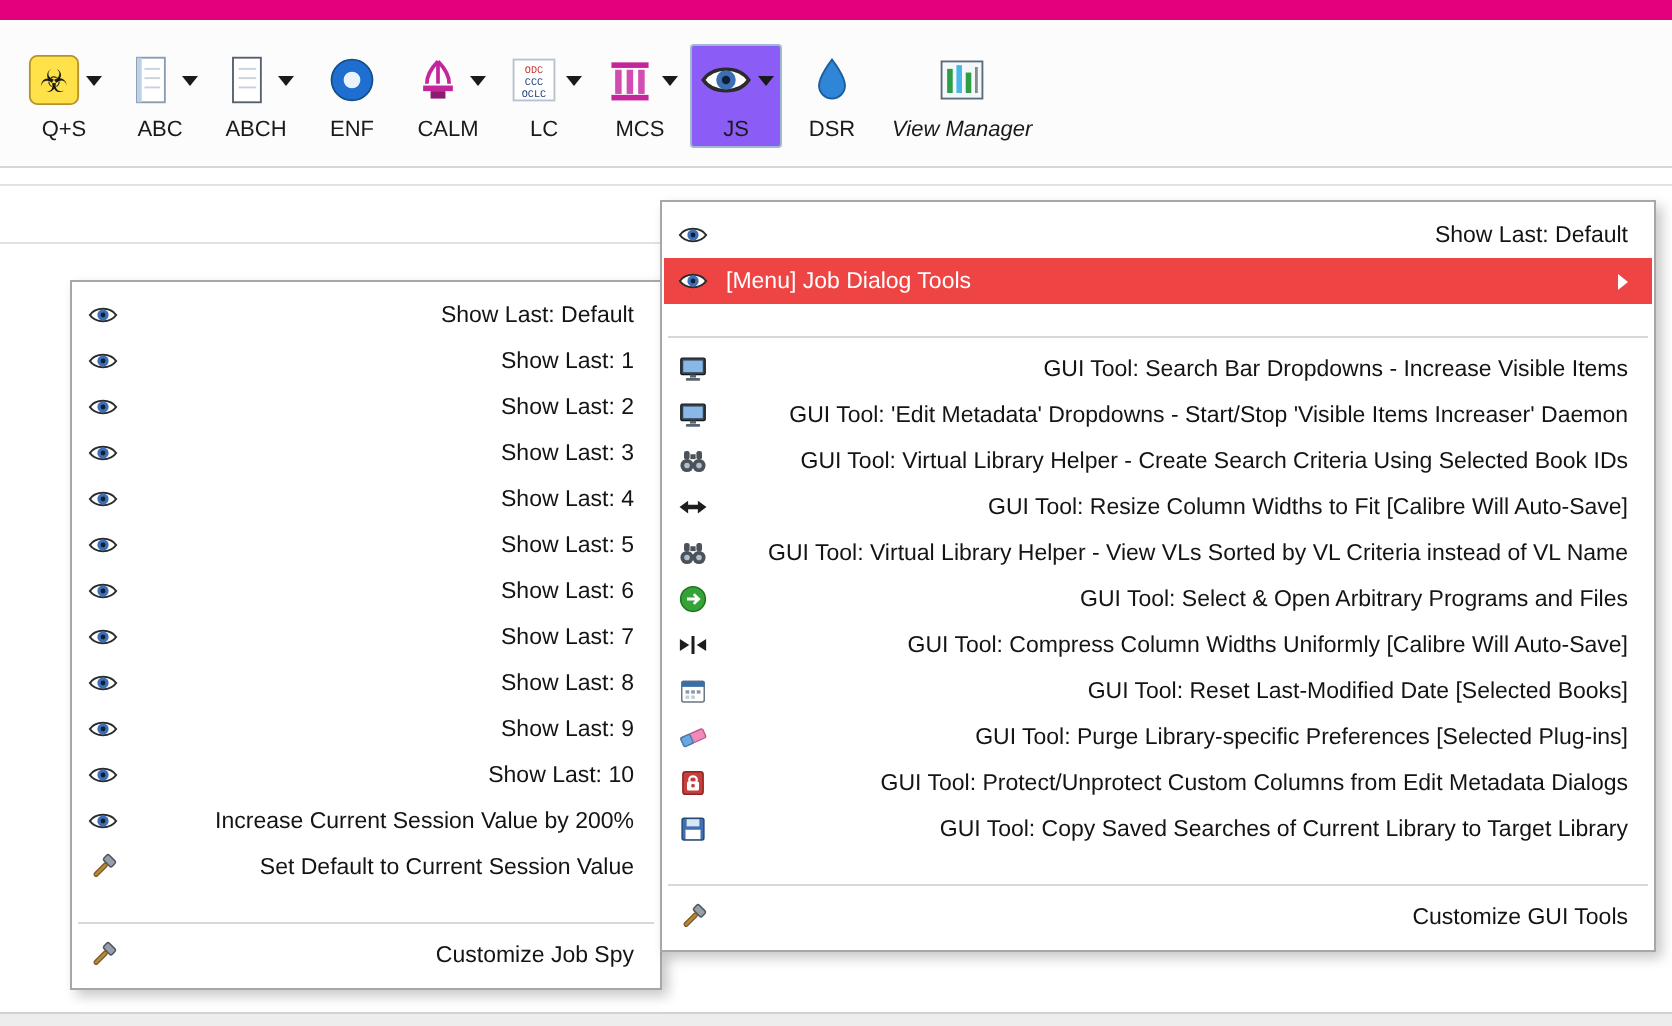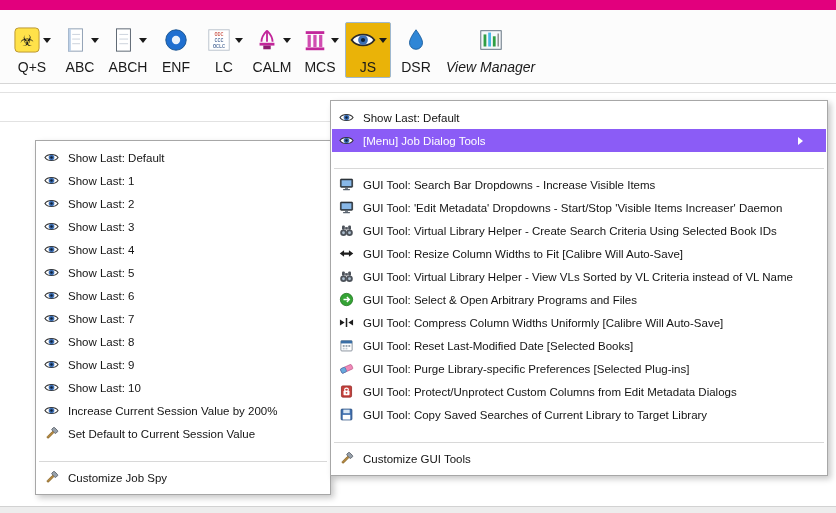--- a/index.html
+++ b/index.html
@@ -8,38 +8,38 @@
     background:#ffffff;font-family:"Liberation Sans",sans-serif;
   }
   .titlebar{position:absolute;top:0;left:0;width:836px;height:10px;background:#e2007d;}
   .toolbar{
     position:absolute;top:10px;left:0;width:836px;height:74px;background:#fcfcfc;
     border-bottom:1px solid #d6d6d6;display:flex;align-items:flex-start;padding-left:8px;box-sizing:border-box;
   }
   .tb-btn{width:44px;margin:12px 1px 0;display:flex;flex-direction:column;align-items:center;
     border:1px solid transparent;border-radius:2px;padding:2px 0;}
   .tb-btn.wide{width:auto;min-width:64px;padding:2px 4px;font-style:italic;}
-  .tb-btn.pressed{background:#eab308;border-color:#9fb8cf;}
+  .tb-btn.pressed{background:#8b5cf6;border-color:#9fb8cf;}
   .tb-iconrow{display:flex;align-items:center;justify-content:center;height:30px;}
   .tb-icon{display:inline-flex;align-items:center;justify-content:center;}
   .tb-arrow{width:0;height:0;border-left:4px solid transparent;border-right:4px solid transparent;
     border-top:5px solid #1a1a1a;margin-left:3px;}
-  .tb-label{font-size:14px;color:#1a1a1a;margin-top:4px;white-space:nowrap;}
+  .tb-label{font-size:11px;color:#1a1a1a;margin-top:4px;white-space:nowrap;}
   .bgline-a{position:absolute;top:92px;left:0;width:836px;height:1px;background:#e2e2e2;}
   .bgline-b{position:absolute;top:121px;left:0;width:333px;height:1px;background:#e2e2e2;}
   .bottom-strip{position:absolute;left:0;bottom:0;width:836px;height:6px;background:#ededed;border-top:1px solid #d2d2d2;}
   .menu{
     position:absolute;background:#ffffff;border:1px solid #a7a7a7;
     box-shadow:3px 3px 6px rgba(0,0,0,.22);padding:5px 1px;box-sizing:border-box;
   }
   #main-menu{left:330px;top:100px;width:498px;z-index:20;}
   #sub-menu{left:35px;top:140px;width:296px;z-index:15;}
-  .menu-item{display:flex;align-items:center;height:23px;padding:0 23px 0 5px;
-    font-size:11.5px;color:#141414;white-space:nowrap;overflow:hidden;cursor:default;}
-  .menu-item.highlight{background:#8b5cf6;color:#ffffff;}
+  .menu-item{display:flex;align-items:center;height:23px;padding:0 12px 0 5px;
+    font-size:11.5px;color:#141414;white-space:nowrap;overflow:hidden;cursor:default;justify-content:space-between;}
+  .menu-item.highlight{background:#ef4444;color:#ffffff;}
   .mi-icon{width:19px;height:16px;display:inline-flex;align-items:center;justify-content:center;
     margin-right:7px;flex:none;}
   .mi-icon svg{display:block;}
   .mi-arrow{margin-left:auto;width:0;height:0;border-top:4px solid transparent;
     border-bottom:4px solid transparent;border-left:5px solid #ffffff;}
   .menu-sep{border-top:1px solid #d8d8d8;margin:4px 2px;}
   .menu-spacer{height:12px;}
 </style>
 </head>
 <body>
@@ -101,45 +101,45 @@
           </svg>
       </span>
     </div>
     <span class="tb-label">ENF</span>
   </div>
 
   <div class="tb-btn">
     <div class="tb-iconrow">
       <span class="tb-icon">
         <svg width="26" height="26" viewBox="0 0 28 28">
-            <rect x="3" y="3" width="22" height="22" fill="#ffffff" stroke="#b9c2cc"></rect>
-            <text x="14" y="10" font-size="5.5" text-anchor="middle" fill="#c0392b" font-family="Liberation Mono, monospace">ODC</text>
-            <text x="14" y="16.5" font-size="5.5" text-anchor="middle" fill="#1a3f7a" font-family="Liberation Mono, monospace">CCC</text>
-            <text x="14" y="23" font-size="5.5" text-anchor="middle" fill="#1a3f7a" font-family="Liberation Mono, monospace">OCLC</text>
-          </svg>
-      </span>
-      <span class="tb-arrow"></span>
-    </div>
-    <span class="tb-label">LC</span>
-  </div>
-
-  <div class="tb-btn">
-    <div class="tb-iconrow">
-      <span class="tb-icon">
-        <svg width="26" height="26" viewBox="0 0 28 28">
             <path d="M14 4 C10 8 8 12 8 16" stroke="#c2269a" fill="none" stroke-width="2"></path>
             <path d="M14 4 C18 8 20 12 20 16" stroke="#c2269a" fill="none" stroke-width="2"></path>
             <path d="M14 4 V16" stroke="#c2269a" stroke-width="2"></path>
             <rect x="6" y="17" width="16" height="3" fill="#c2269a"></rect>
             <rect x="10" y="20" width="8" height="4" fill="#8e1b70"></rect>
           </svg>
       </span>
       <span class="tb-arrow"></span>
     </div>
     <span class="tb-label">CALM</span>
+  </div>
+
+  <div class="tb-btn">
+    <div class="tb-iconrow">
+      <span class="tb-icon">
+        <svg width="26" height="26" viewBox="0 0 28 28">
+            <rect x="3" y="3" width="22" height="22" fill="#ffffff" stroke="#b9c2cc"></rect>
+            <text x="14" y="10" font-size="5.5" text-anchor="middle" fill="#c0392b" font-family="Liberation Mono, monospace">ODC</text>
+            <text x="14" y="16.5" font-size="5.5" text-anchor="middle" fill="#1a3f7a" font-family="Liberation Mono, monospace">CCC</text>
+            <text x="14" y="23" font-size="5.5" text-anchor="middle" fill="#1a3f7a" font-family="Liberation Mono, monospace">OCLC</text>
+          </svg>
+      </span>
+      <span class="tb-arrow"></span>
+    </div>
+    <span class="tb-label">LC</span>
   </div>
 
   <div class="tb-btn">
     <div class="tb-iconrow">
       <span class="tb-icon">
         <svg width="26" height="26" viewBox="0 0 28 28">
             <rect x="4" y="4.5" width="20" height="3" fill="#c2269a"></rect>
             <rect x="6" y="8.5" width="3.5" height="13" fill="#d14db1"></rect>
             <rect x="12.2" y="8.5" width="3.5" height="13" fill="#d14db1"></rect>
             <rect x="18.4" y="8.5" width="3.5" height="13" fill="#d14db1"></rect>

